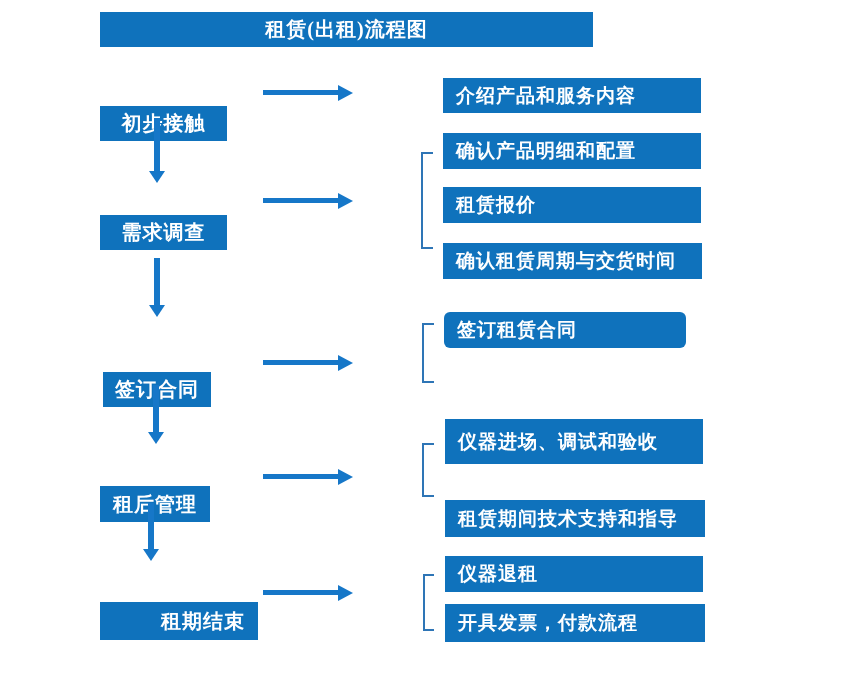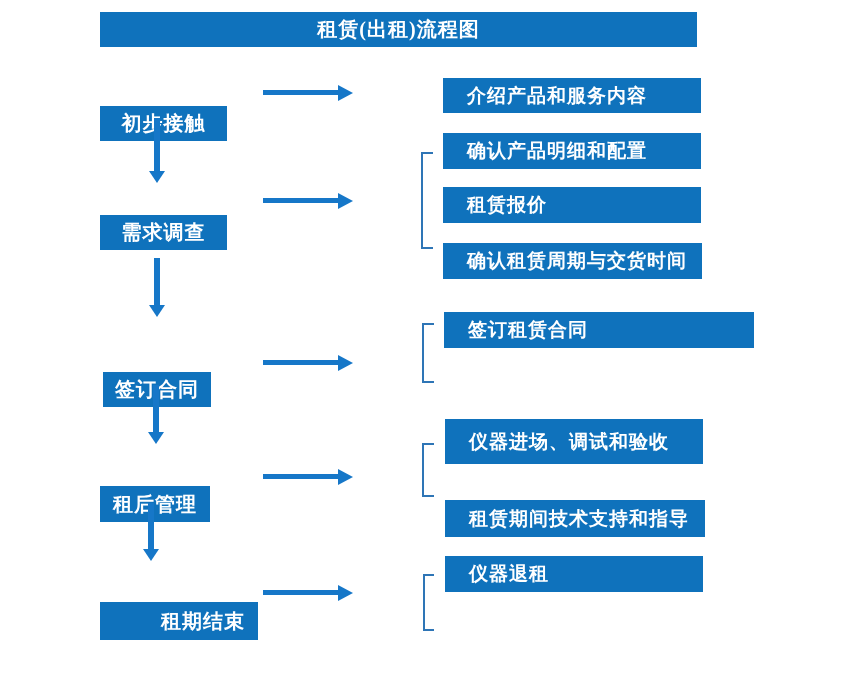--- a/index.html
+++ b/index.html
@@ -11,34 +11,34 @@
   }
   html,body{margin:0;padding:0;background:var(--background);}
   .canvas{
     position:relative;
     width:844px;height:688px;
     background:var(--background);
     font-family:"Liberation Serif","DejaVu Serif",serif;
     overflow:hidden;
   }
   .titlebar{
-    position:absolute;left:100px;top:12px;width:597px;height:35px;
+    position:absolute;left:100px;top:12px;width:493px;height:35px;
     background:var(--box-blue);color:var(--text-white);
     display:flex;align-items:center;justify-content:center;
     font-size:20px;font-weight:bold;letter-spacing:1px;text-align:right;
   }
   .stage{
     position:absolute;background:var(--box-blue);color:var(--text-white);
     display:flex;align-items:center;justify-content:center;
     font-size:20px;font-weight:bold;letter-spacing:1px;margin-top:28px;
   }
   .out{
     position:absolute;background:var(--box-blue);color:var(--text-white);
     display:flex;align-items:center;
-    padding-left:24px;box-sizing:border-box;
+    padding-left:13px;box-sizing:border-box;
     font-size:19px;font-weight:bold;letter-spacing:1px;white-space:nowrap;
   }
   .arrow-h{position:absolute;width:90px;height:16px;}
   .arrow-h .shaft{position:absolute;left:0;top:5px;width:76px;height:5px;background:var(--arrow-blue);}
   .arrow-h .head{position:absolute;right:0;top:0;width:0;height:0;
     border-top:8px solid transparent;border-bottom:8px solid transparent;
     border-left:15px solid var(--arrow-blue);}
   .arrow-v{position:absolute;width:16px;}
   .arrow-v .shaft{position:absolute;left:5px;top:0;width:6px;height:calc(100% - 12px);background:var(--arrow-blue);}
   .arrow-v .head{position:absolute;bottom:0;left:0;width:0;height:0;
@@ -64,26 +64,27 @@
   <div class="stage" style="left:103px;top:344px;width:108px;height:35px;">签订合同</div>
   <div class="stage" style="left:100px;top:458px;width:110px;height:36px;">租后管理</div>
   <div class="stage" style="left:100px;top:574px;width:110px;height:38px;padding-left:48px;">租期结束</div>
 
   <div class="out" style="left:443px;top:78px;width:258px;height:35px;">介绍产品和服务内容</div>
 
   <div class="out" style="left:443px;top:133px;width:258px;height:36px;">确认产品明细和配置</div>
   <div class="out" style="left:443px;top:187px;width:258px;height:36px;">租赁报价</div>
   <div class="out" style="left:443px;top:243px;width:259px;height:36px;">确认租赁周期与交货时间</div>
 
-  <div class="out" style="left:444px;top:312px;width:310px;height:36px;">签订租赁合同</div>
+  <div class="out" style="left:444px;top:312px;width:242px;height:36px;border-radius:6px;">签订租赁合同</div>
 
   <div class="out" style="left:445px;top:419px;width:258px;height:45px;">仪器进场、调试和验收</div>
   <div class="out" style="left:445px;top:500px;width:260px;height:37px;">租赁期间技术支持和指导</div>
 
   <div class="out" style="left:445px;top:556px;width:258px;height:36px;">仪器退租</div>
+  <div class="out" style="left:445px;top:604px;width:260px;height:38px;">开具发票，付款流程</div>
 
   <div class="arrow-h" style="left:263px;top:85px;">
     <div class="shaft"></div>
     <div class="head"></div>
   </div>
   <div class="arrow-h" style="left:263px;top:193px;">
     <div class="shaft"></div>
     <div class="head"></div>
   </div>
   <div class="arrow-h" style="left:263px;top:355px;">

